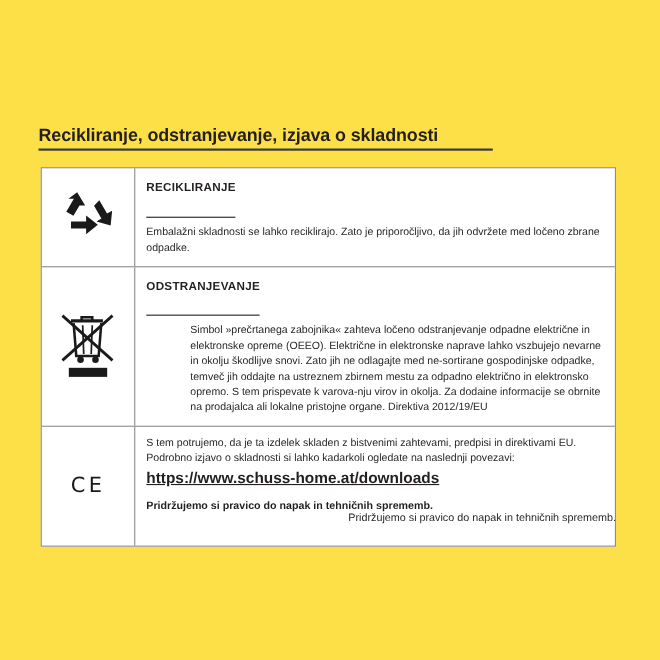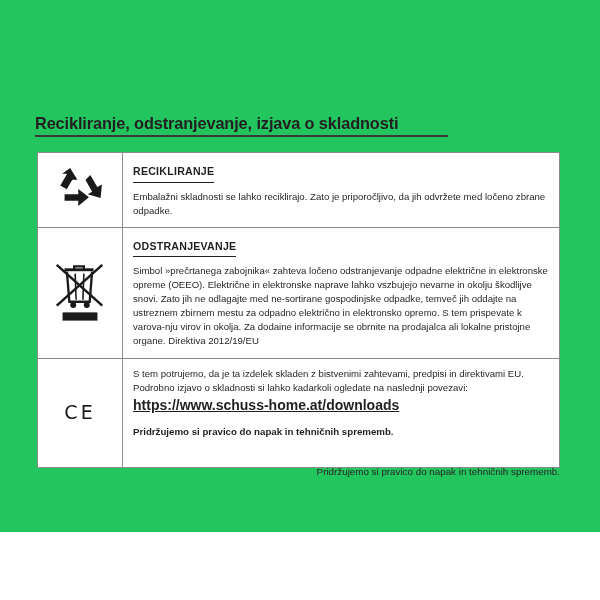--- a/index.html
+++ b/index.html
@@ -14,22 +14,22 @@
     color: #231f20;
     overflow: hidden;
     position: relative;
   }
 
   .page {
     position: absolute;
     left: 0;
     top: 0;
     width: 600px;
-    height: 532px;
-    background: #22c55e;
+    height: 600px;
+    background: #fde047;
   }
 
   
   .doc-title-wrap {
     position: absolute;
     left: 35px;
     top: 114px;
   }
   .doc-title {
     font-size: 16.3px;
@@ -81,33 +81,34 @@
     padding: 8px 10px 9px 10px;
   }
 
   .sec-head {
     display: inline-block;
     font-size: 10.6px;
     font-weight: bold;
     letter-spacing: 0.25px;
     color: #231f20;
     border-bottom: 1.4px solid #231f20;
-    padding-bottom: 4px;
+    padding-bottom: 19px;
     margin-bottom: 7px;
     line-height: 1.1;
   }
   .sec-body {
     font-size: 9.6px;
     line-height: 1.465;
     color: #2a2626;
     margin: 0;
     text-align: left;
   }
   .sec-body.tight {
     line-height: 1.45;
+    margin-left: 40px;
   }
   .sec-link {
     display: block;
     font-size: 14px;
     font-weight: bold;
     color: #231f20;
     margin-top: 0px;
     line-height: 1.5;
   }
   .sec-note {

